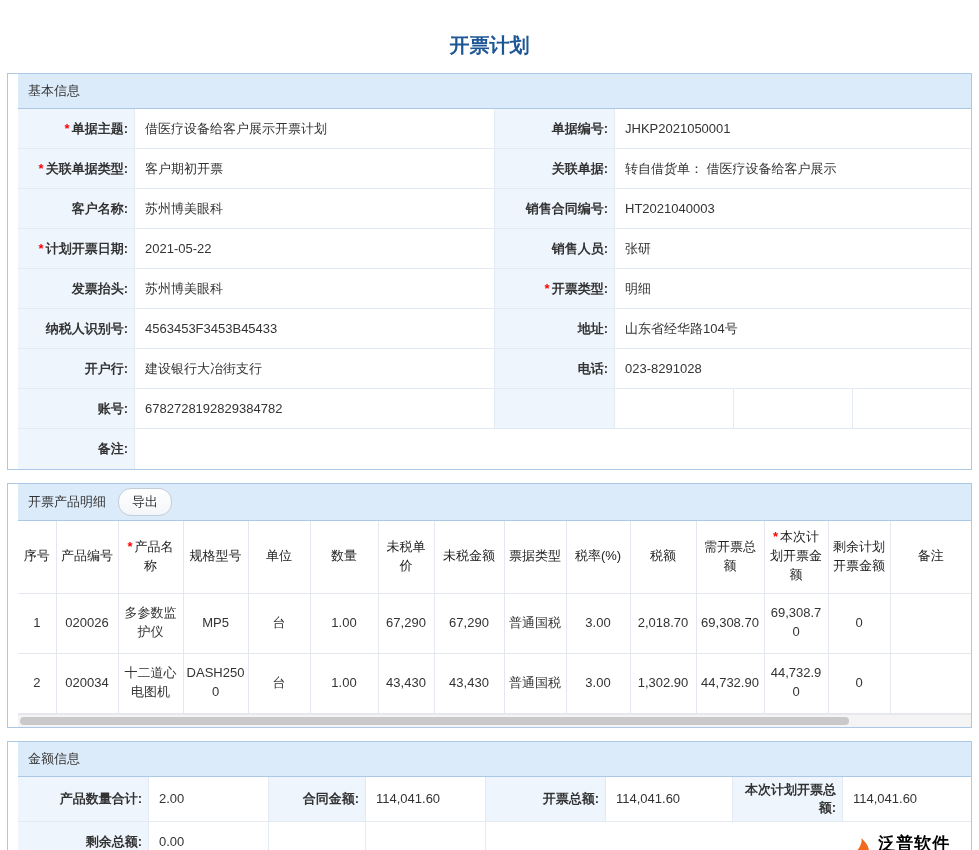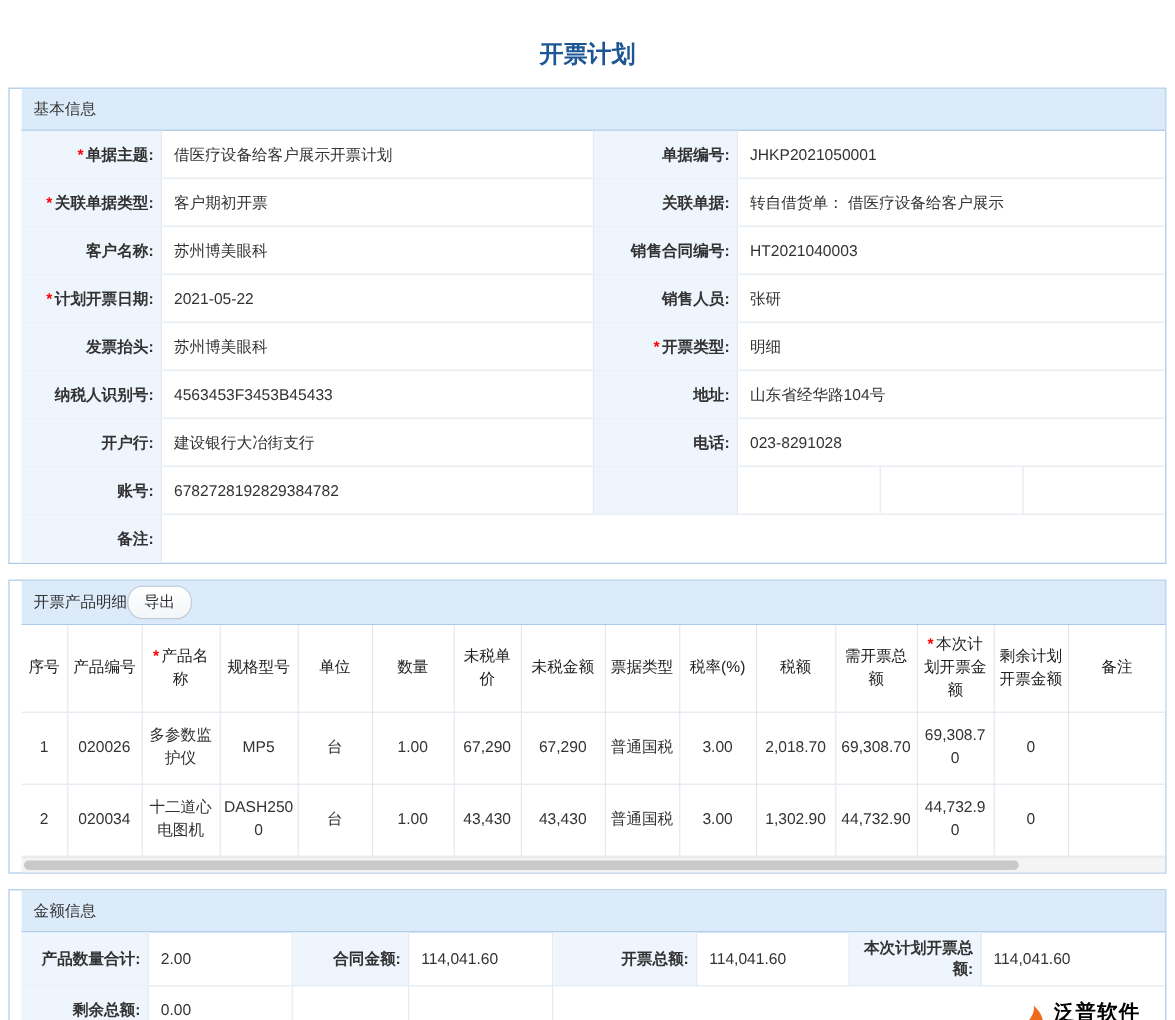--- a/index.html
+++ b/index.html
@@ -21,21 +21,21 @@
     border: 1px solid #abc9e7;
     background: #fff;
     padding-left: 10px;
   }
   .section-header {
     background: #dcebfa;
     border-bottom: 1px solid #abc9e7;
     padding: 8px 10px;
     color: #333;
   }
-  .section-header.with-btn { display: flex; align-items: center; padding: 4px 10px; min-height: 34px; }
+  .section-header.with-btn { display: flex; align-items: center; gap: 12px; padding: 4px 10px; min-height: 34px; }
 
   
   .b-row { display: flex; align-items: stretch; border-bottom: 1px solid #e3eaf2; min-height: 40px; }
   .b-row:last-child { border-bottom: none; }
   .b-row > div { border-right: 1px solid #e3eaf2; }
   .b-row > div:last-child { border-right: none; }
 
   .lbl {
     background: #eef5fd; font-weight: bold;
     display: flex; align-items: center; justify-content: flex-end;
@@ -74,21 +74,21 @@
   .h-scroll {
     height: 13px; background: #f4f4f4; border-top: 1px solid #e9e9e9;
     position: relative;
   }
   .h-thumb {
     position: absolute; left: 2px; top: 2px; height: 8px; width: 87%;
     background: #c9c9c9; border-radius: 4px;
   }
 
   
-  .aw1 { width: 106px; } .av1 { width: 120px; text-align: center; }
+  .aw1 { width: 131px; } .av1 { width: 120px; text-align: center; }
   .aw2 { width: 97px; } .av2 { width: 120px; }
   .aw3 { width: 120px; } .av3 { width: 127px; }
   .aw4 { width: 110px; } .av4 { flex: 1; }
   .afill { flex: 1; }
 
   
   .brand {
     position: absolute; right: 14px; bottom: 4px;
     display: flex; align-items: center; gap: 5px;
     background: transparent; cursor: pointer;

